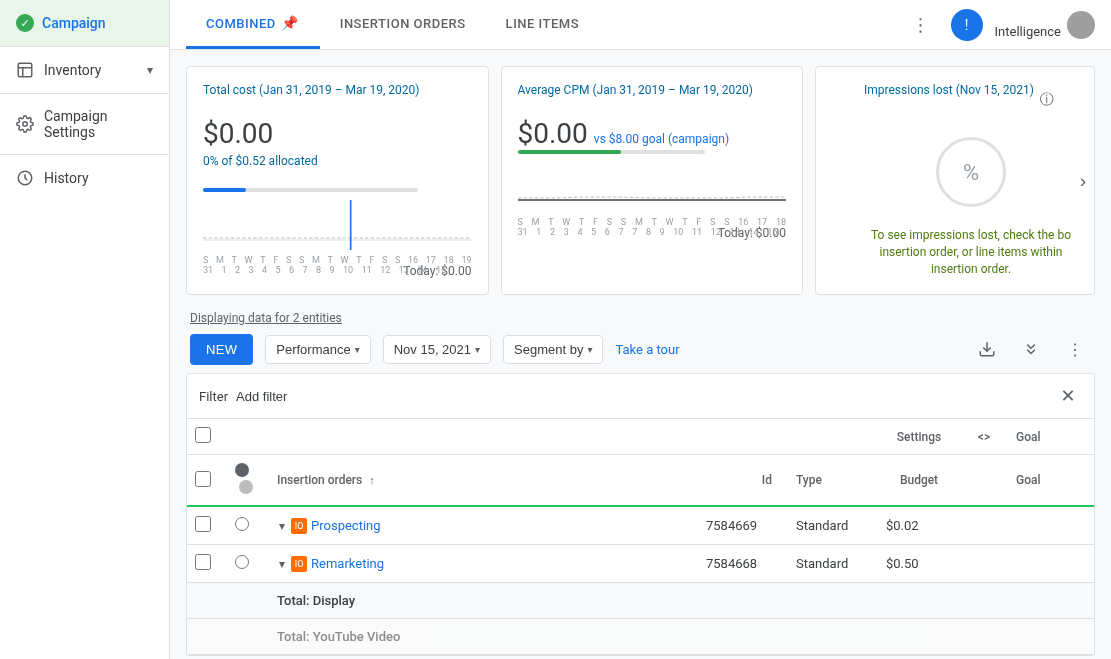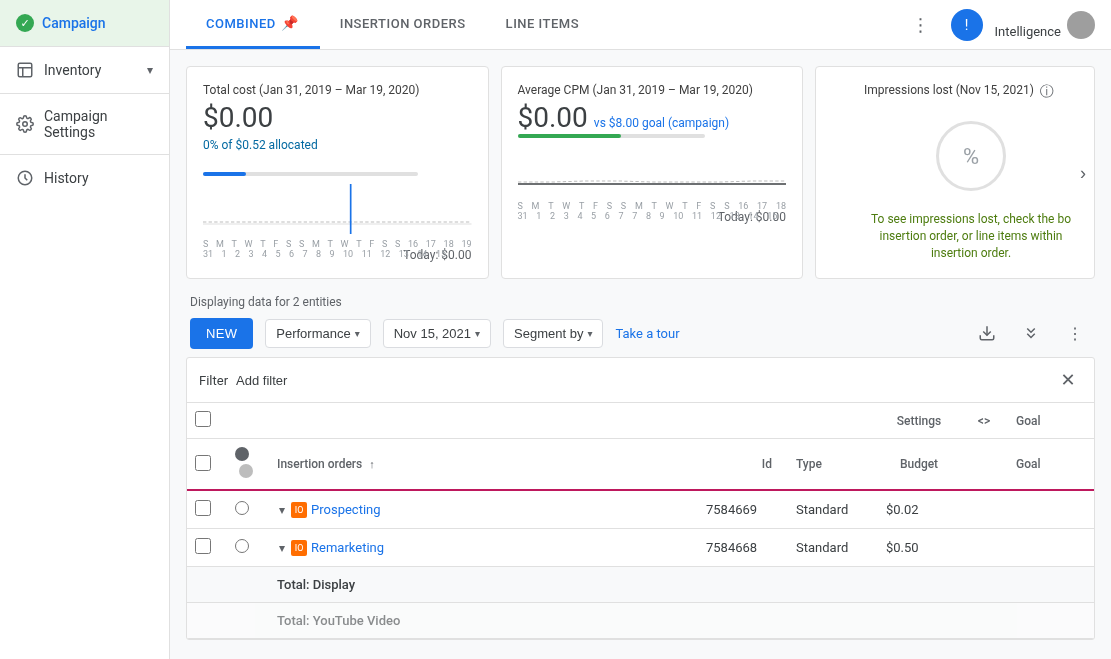--- a/index.html
+++ b/index.html
@@ -36,40 +36,40 @@
     .nav-notification { background: #1a73e8; color: white; border-radius: 50%; width: 32px; height: 32px; display: flex; align-items: center; justify-content: center; cursor: pointer; font-size: 14px; }
     .nav-intelligence { display: flex; align-items: flex-end; gap: 6px; cursor: pointer; font-size: 13px; color: #3c4043; }
     .nav-intelligence-avatar { width: 28px; height: 28px; border-radius: 50%; background: #9e9e9e; }
 
     
     .content { flex: 1; overflow-y: auto; padding: 16px; background: #f8f9fa; }
 
     
     .cards-row { display: flex; gap: 12px; margin-bottom: 16px; }
     .card { background: #fff; border-radius: 4px; border: 1px solid #e0e0e0; padding: 16px; flex: 1; min-height: 200px; position: relative; }
-    .card-title { font-size: 12px; color: #404040; margin-bottom: 4px; }
+    .card-title { font-size: 12px; color: #0369a1; margin-bottom: 20px; }
     .card-value { font-size: 28px; font-weight: 400; color: #3c4043; margin-bottom: 4px; }
     .card-subtitle { font-size: 12px; color: #0369a1; margin-bottom: 20px; }
     .card-cpm-value { display: flex; align-items: baseline; gap: 6px; }
     .card-cpm-main { font-size: 28px; font-weight: 400; }
     .card-cpm-goal { font-size: 12px; color: #1a73e8; }
     .progress-bar { height: 4px; background: #e0e0e0; border-radius: 2px; margin-bottom: 4px; width: 80%; }
     .progress-fill-green { height: 100%; background: #34a853; border-radius: 2px; width: 40%; }
     .progress-fill-blue { height: 100%; background: #1a73e8; border-radius: 2px; width: 20%; }
     .card-chart-area { margin-top: 8px; height: 60px; position: relative; }
     .card-today { font-size: 12px; color: #5f6368; text-align: right; margin-top: 4px; }
     .card-next { position: absolute; right: 8px; top: 50%; transform: translateY(-50%); cursor: pointer; color: #5f6368; font-size: 18px; background: none; border: none; }
 
     
     .impressions-circle { width: 70px; height: 70px; border-radius: 50%; border: 3px solid #e0e0e0; display: flex; align-items: center; justify-content: center; margin: 20px auto; font-size: 22px; color: #9aa0a6; }
     .impressions-text { font-size: 12px; color: #4d7c0f; text-align: center; line-height: 1.4; }
 
     
     .toolbar { display: flex; align-items: center; gap: 12px; margin-bottom: 8px; padding: 0 4px; }
-    .entity-info { font-size: 12px; color: #5f6368; margin-bottom: 8px; padding: 0 4px; }
+    .entity-info { font-size: 12px; color: #5f6368; margin-bottom: 8px; padding: 0 4px; text-decoration: underline; }
     .btn-new { background: #1a73e8; color: #fff; border: none; border-radius: 4px; padding: 8px 16px; font-size: 13px; font-weight: 500; cursor: pointer; letter-spacing: 0.3px; }
     .dropdown-btn { background: #fff; border: 1px solid #dadce0; border-radius: 4px; padding: 6px 10px; font-size: 13px; cursor: pointer; display: flex; align-items: center; gap: 4px; color: #3c4043; }
     .dropdown-arrow { font-size: 10px; color: #5f6368; }
     .tour-link { color: #1a73e8; font-size: 13px; cursor: pointer; text-decoration: none; }
     .toolbar-spacer { flex: 1; }
     .toolbar-icon-btn { background: none; border: none; cursor: pointer; color: #5f6368; width: 32px; height: 32px; border-radius: 50%; display: flex; align-items: center; justify-content: center; font-size: 16px; }
 
     
     .table-container { background: #fff; border: 1px solid #e0e0e0; border-radius: 3px; overflow: hidden; }
     .filter-bar { display: flex; align-items: center; padding: 8px 12px; border-bottom: 1px solid #e0e0e0; gap: 8px; }
@@ -80,21 +80,21 @@
     thead th { font-size: 12px; color: #5f6368; font-weight: 500; padding: 8px 12px; border-bottom: 1px solid #e0e0e0; text-align: left; background: #fff; }
     thead th.checkbox-col { width: 36px; padding: 8px; }
     tbody td { padding: 10px 12px; border-bottom: 1px solid #e0e0e0; font-size: 13px; color: #3c4043; }
     tbody td.checkbox-col { width: 36px; padding: 8px; }
     .row-checkbox { width: 16px; height: 16px; cursor: pointer; }
     .row-radio { width: 14px; height: 14px; cursor: pointer; }
     .insertion-order-name { color: #1a73e8; cursor: pointer; display: flex; align-items: center; gap: 6px; }
     .io-icon { width: 16px; height: 16px; background: #ff6d00; border-radius: 2px; display: inline-flex; align-items: center; justify-content: center; font-size: 9px; color: white; flex-shrink: 0; }
     .expand-btn { background: none; border: none; cursor: pointer; color: #5f6368; font-size: 12px; padding: 0 2px; }
     .sort-icon { font-size: 11px; color: #5f6368; margin-left: 4px; cursor: pointer; }
-    .header-row th { border-bottom: 2px solid #be185d; }
+    .header-row th { border-bottom: 2px solid #22c55e; }
     .col-id { width: 90px; text-align: right; }
     .col-type { width: 90px; }
     .col-budget { width: 90px; }
     .col-goal { width: 90px; }
     td.col-id { text-align: left; }
     .total-row td { font-weight: 500; font-size: 13px; background: #f8f9fa; }
     .col-settings { width: 60px; text-align: center; }
     .col-code { width: 40px; text-align: center; }
     .th-group-settings { text-align: center; }
     .bulk-circle-dark { width: 14px; height: 14px; border-radius: 50%; background: #5f6368; display: inline-block; }

